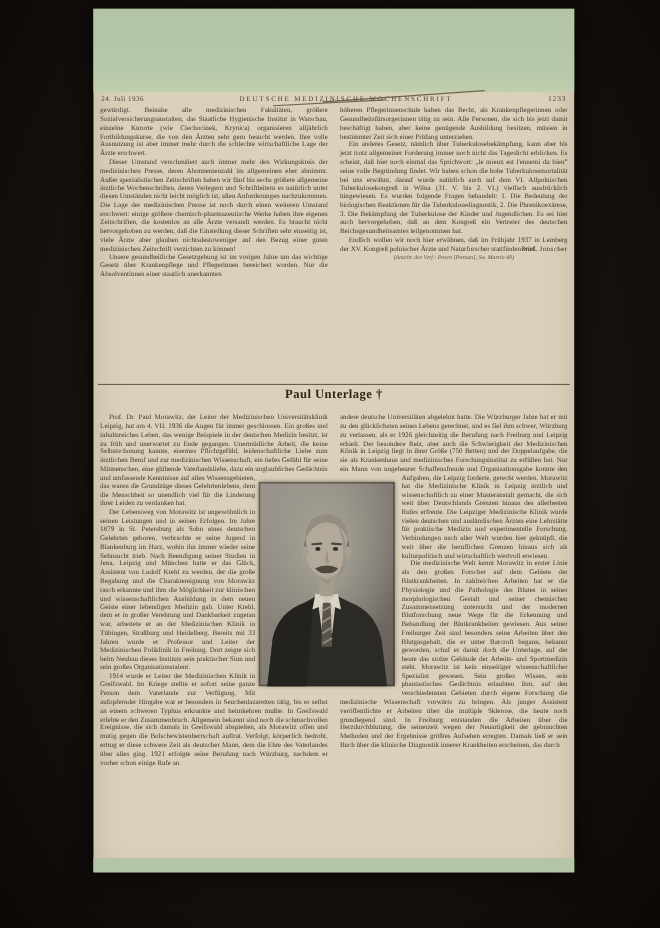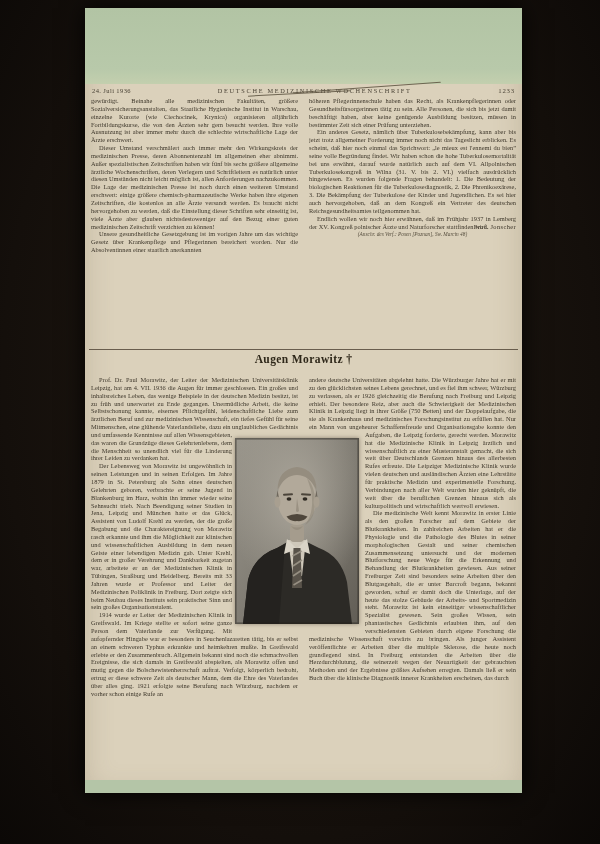--- a/index.html
+++ b/index.html
@@ -98,21 +98,21 @@
       <div class="col">
         <p>höheren Pflegerinnenschule haben das Recht, als Krankenpflegerinnen oder Gesundheitsfürsorgerinnen tätig zu sein. Alle Personen, die sich bis jetzt damit beschäftigt haben, aber keine genügende Ausbildung besitzen, müssen in bestimmter Zeit sich einer Prüfung unterziehen.</p>
         <p class="indent">Ein anderes Gesetz, nämlich über Tuberkulosebekämpfung, kann aber bis jetzt trotz allgemeiner Forderung immer noch nicht das Tageslicht erblicken. Es scheint, daß hier noch einmal das Sprichwort: „le mieux est l'ennemi du bien” seine volle Begründung findet. Wir haben schon die hohe Tuberkulosemortalität bei uns erwähnt, darauf wurde natürlich auch auf dem VI. Allpolnischen Tuberkulosekongreß in Wilna (31. V. bis 2. VI.) vielfach ausdrücklich hingewiesen. Es wurden folgende Fragen behandelt: 1. Die Bedeutung der biologischen Reaktionen für die Tuberkulosediagnostik, 2. Die Phrenikoexärese, 3. Die Bekämpfung der Tuberkulose der Kinder und Jugendlichen. Es sei hier auch hervorgehoben, daß an dem Kongreß ein Vertreter des deutschen Reichsgesundheitsamtes teilgenommen hat.</p>
         <p class="indent">Endlich wollen wir noch hier erwähnen, daß im Frühjahr 1937 in Lemberg der XV. Kongreß polnischer Ärzte und Naturforscher stattfinden wird.</p>
         <p class="signature">Prof. Jonscher</p>
         <p class="address">(Anschr. des Verf.: Posen [Poznan], Sw. Marcin 48)</p>
       </div>
     </div>
 
     <div class="rule"></div>
-    <div class="obit-title">Augen Morawitz †</div>
+    <div class="obit-title">Paul Unterlage †</div>
 
     <div class="obit-cols">
       <div class="col">
         <div class="push-r"></div>
         <div class="cut-r"></div>
         <p class="indent">Prof. Dr. Paul Morawitz, der Leiter der Medizinischen Universitätsklinik Leipzig, hat am 4. VII. 1936 die Augen für immer geschlossen. Ein großes und inhaltsreiches Leben, das wenige Beispiele in der deutschen Medizin besitzt, ist zu früh und unerwartet zu Ende gegangen. Unermüdliche Arbeit, die keine Selbstschonung kannte, eisernes Pflichtgefühl, leidenschaftliche Liebe zum ärztlichen Beruf und zur medizinischen Wissenschaft, ein tiefes Gefühl für seine Mitmenschen, eine glühende Vaterlandsliebe, dazu ein unglaubliches Gedächtnis und umfassende Kenntnisse auf allen Wissensgebieten, das waren die Grundzüge dieses Gelehrtenlebens, dem die Menschheit so unendlich viel für die Linderung ihrer Leiden zu verdanken hat.</p>
         <p class="indent">Der Lebensweg von Morawitz ist ungewöhnlich in seinen Leistungen und in seinen Erfolgen. Im Jahre 1879 in St. Petersburg als Sohn eines deutschen Gelehrten geboren, verbrachte er seine Jugend in Blankenburg im Harz, wohin ihn immer wieder seine Sehnsucht trieb. Nach Beendigung seiner Studien in Jena, Leipzig und München hatte er das Glück, Assistent von Ludolf Krehl zu werden, der die große Begabung und die Charaktereignung von Morawitz rasch erkannte und ihm die Möglichkeit zur klinischen und wissenschaftlichen Ausbildung in dem neuen Geiste einer lebendigen Medizin gab. Unter Krehl, dem er in großer Verehrung und Dankbarkeit zugetan war, arbeitete er an der Medizinischen Klinik in Tübingen, Straßburg und Heidelberg. Bereits mit 33 Jahren wurde er Professor und Leiter der Medizinischen Poliklinik in Freiburg. Dort zeigte sich beim Neubau dieses Instituts sein praktischer Sinn und sein großes Organisationstalent.</p>
         <p class="indent">1914 wurde er Leiter der Medizinischen Klinik in Greifswald. Im Kriege stellte er sofort seine ganze Person dem Vaterlande zur Verfügung. Mit aufopfernder Hingabe war er besonders in Seuchenlazaretten tätig, bis er selbst an einem schweren Typhus erkrankte und heimkehren mußte. In Greifswald erlebte er den Zusammenbruch. Allgemein bekannt sind noch die schmachvollen Ereignisse, die sich damals in Greifswald abspielten, als Morawitz offen und mutig gegen die Bolschewistenherrschaft auftrat. Verfolgt, körperlich bedroht, ertrug er diese schwere Zeit als deutscher Mann, dem die Ehre des Vaterlandes über alles ging. 1921 erfolgte seine Berufung nach Würzburg, nachdem er vorher schon einige Rufe an</p>
       </div>
       <div class="col">

